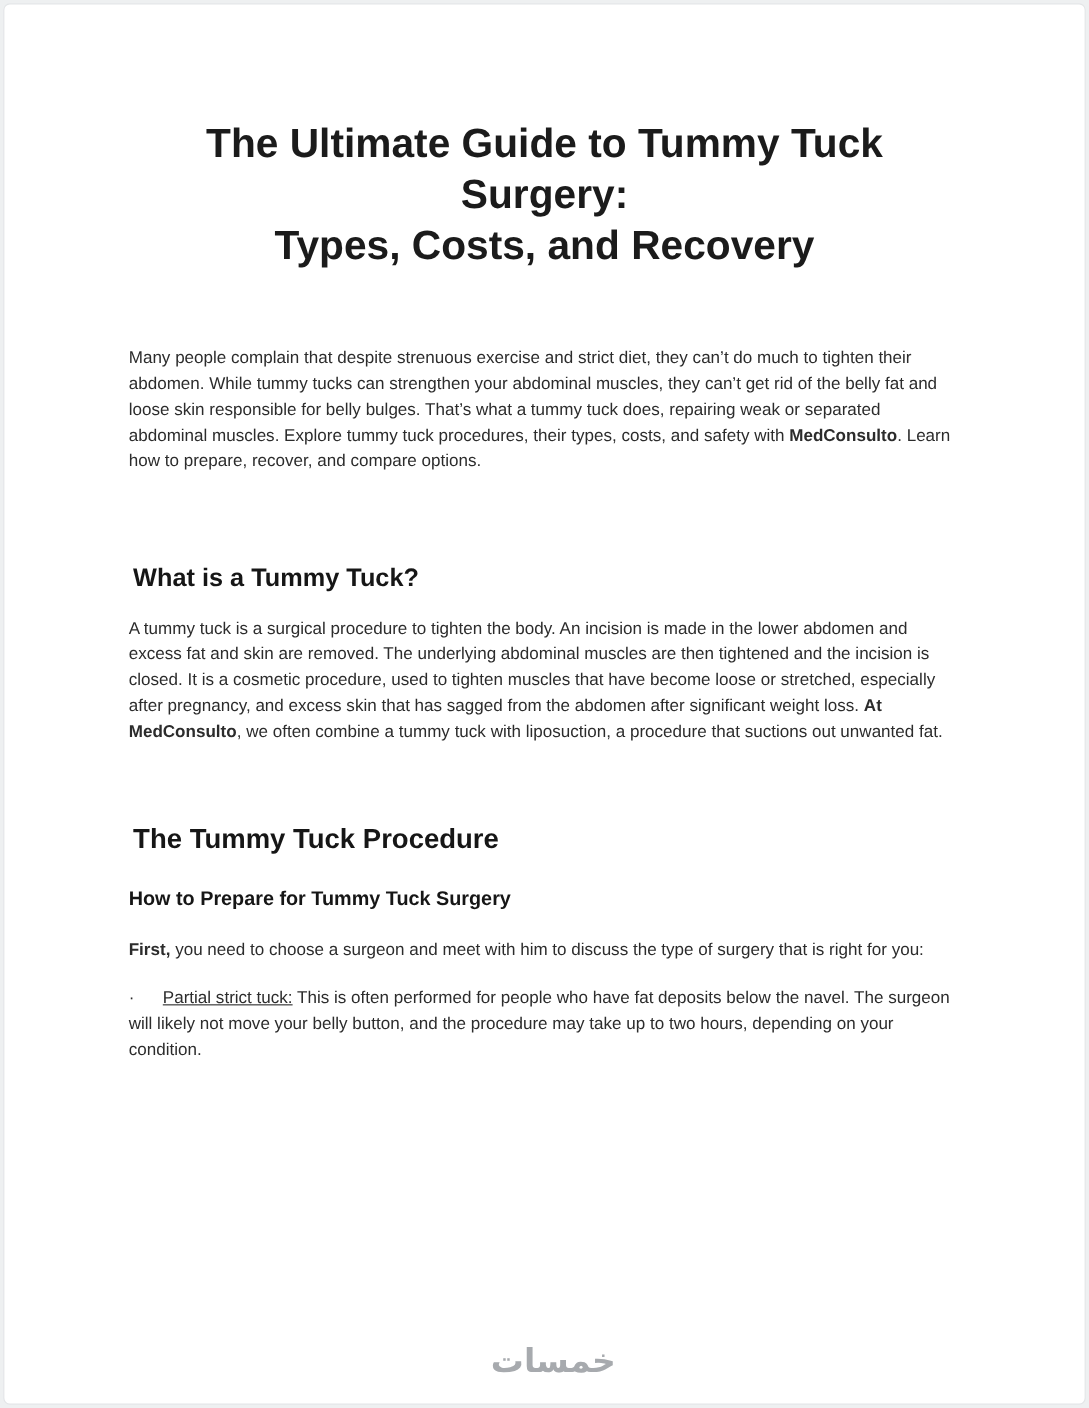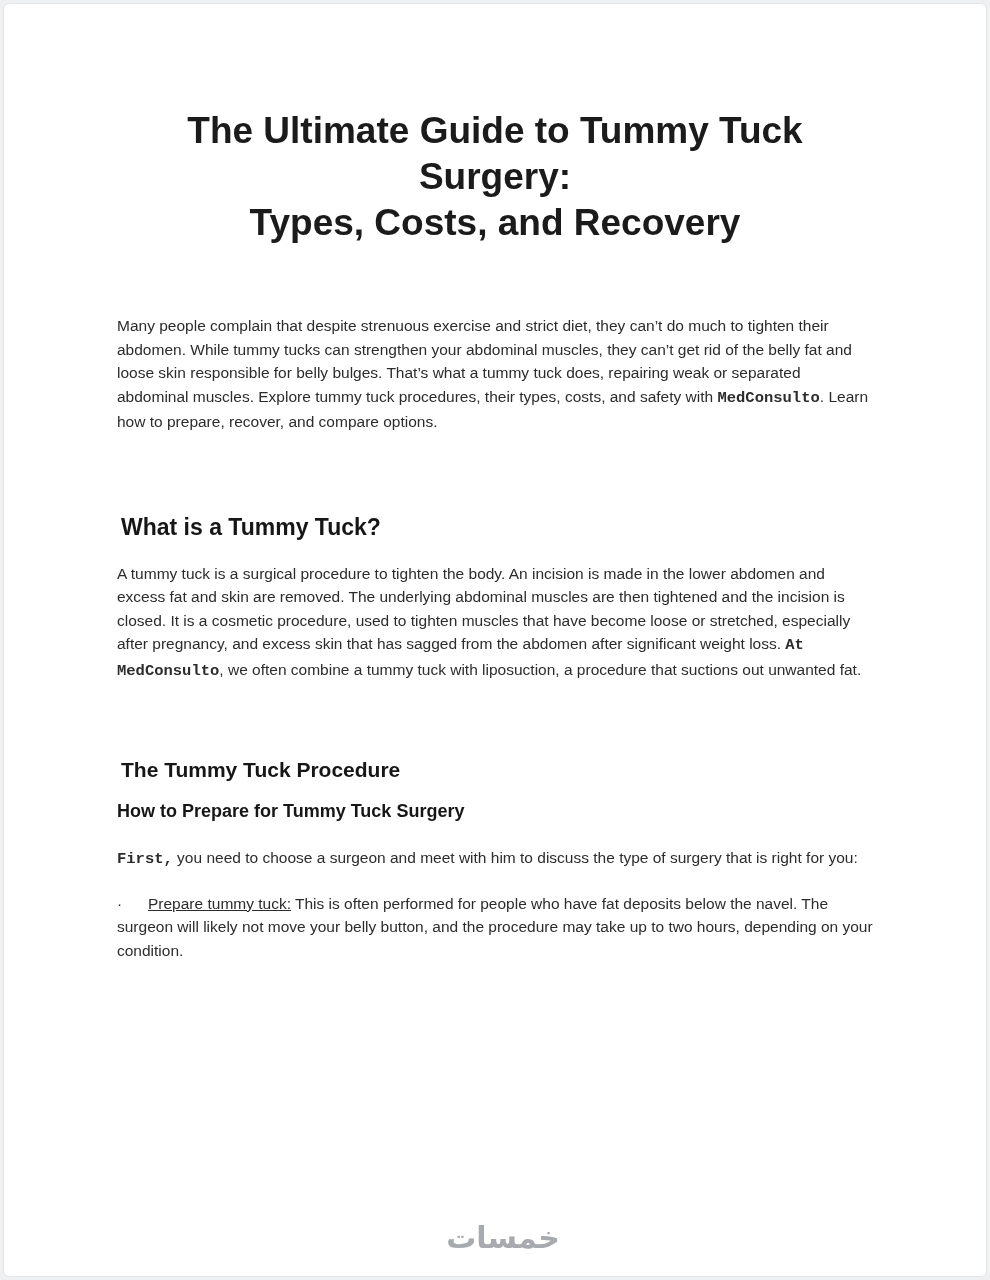--- a/index.html
+++ b/index.html
@@ -44,34 +44,34 @@
   .intro-p       { margin-top: 68px; }
   .h2 {
     margin: 80px 0 0 4px;
     font-size: 23px;
     line-height: 27px;
     font-weight: 700;
     color: #161616;
   }
   .h2b {
     margin-top: 74px;
-    font-size: 21px;
+    font-size: 25px;
     line-height: 25px;
   }
   .h3 {
-    margin: 18px 0 0 0;
+    margin: 30px 0 0 0;
     font-size: 18px;
     line-height: 22px;
     font-weight: 700;
     color: #161616;
   }
   .after-h2      { margin-top: 21px; }
   .after-h3      { margin-top: 24px; }
   .bullet        { margin-top: 20px; }
-  .b { font-weight: 700; font-family: Liberation Mono, monospace; }
+  .b { font-weight: 700; }
   .u { text-decoration: underline; }
   .watermark {
     position: absolute;
     left: 16px;
     right: 0;
     bottom: 20px;
     text-align: center;
     font-size: 30px;
     line-height: 36px;
     font-weight: 700;
@@ -96,18 +96,18 @@
 
     <p class="body after-h2"><span>A tummy tuck is a surgical procedure to tighten the body. An incision is made in the lower abdomen and excess fat and skin are removed. The underlying abdominal muscles are then tightened and the incision is closed. It is a cosmetic procedure, used to tighten muscles that have become loose or stretched, especially after pregnancy, and excess skin that has sagged from the abdomen after significant weight loss. </span><span class="b">At MedConsulto</span><span>, we often combine a tummy tuck with liposuction, a procedure that suctions out unwanted fat.</span></p>
 
     <h2 class="h2 h2b">The Tummy Tuck Procedure</h2>
 
     <h3 class="h3">How to Prepare for Tummy Tuck Surgery</h3>
 
     <p class="body after-h3"><span class="b">First,</span><span> you need to choose a surgeon and meet with him to discuss the type of surgery that is right for you:</span></p>
 
 
-    <p class="body bullet"><span>·&nbsp;&nbsp;&nbsp;&nbsp;&nbsp; </span><span class="u">Prepare tummy tuck:</span><span> This is often performed for people who have fat deposits below the navel. The surgeon will likely not move your belly button, and the procedure may take up to two hours, depending on your condition.</span></p>
+    <p class="body bullet"><span>·&nbsp;&nbsp;&nbsp;&nbsp;&nbsp; </span><span class="u">Partial strict tuck:</span><span> This is often performed for people who have fat deposits below the navel. The surgeon will likely not move your belly button, and the procedure may take up to two hours, depending on your condition.</span></p>
 
   </div>
 
   <div class="watermark">خمسات</div>
 </div>
 
 </body></html>

